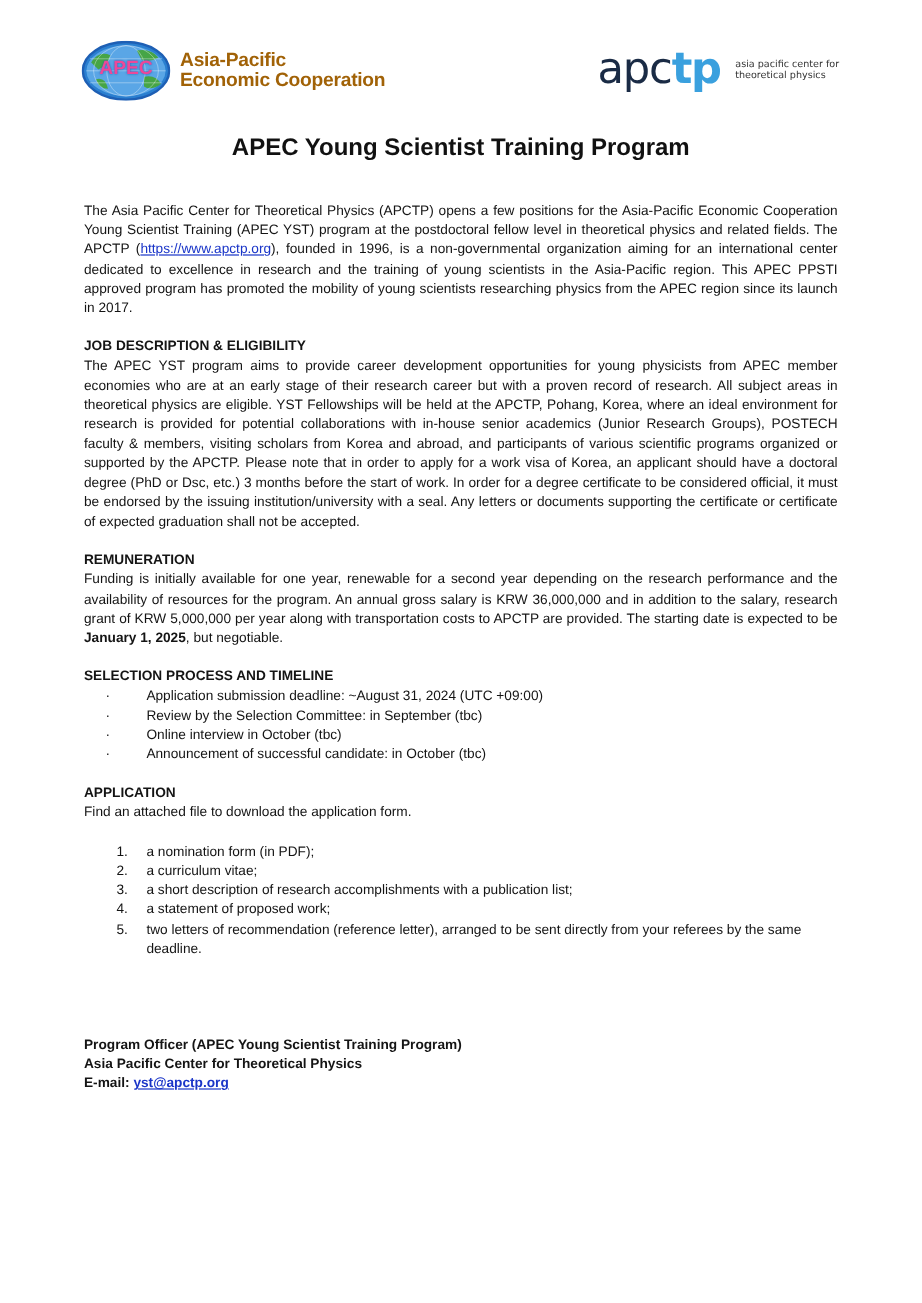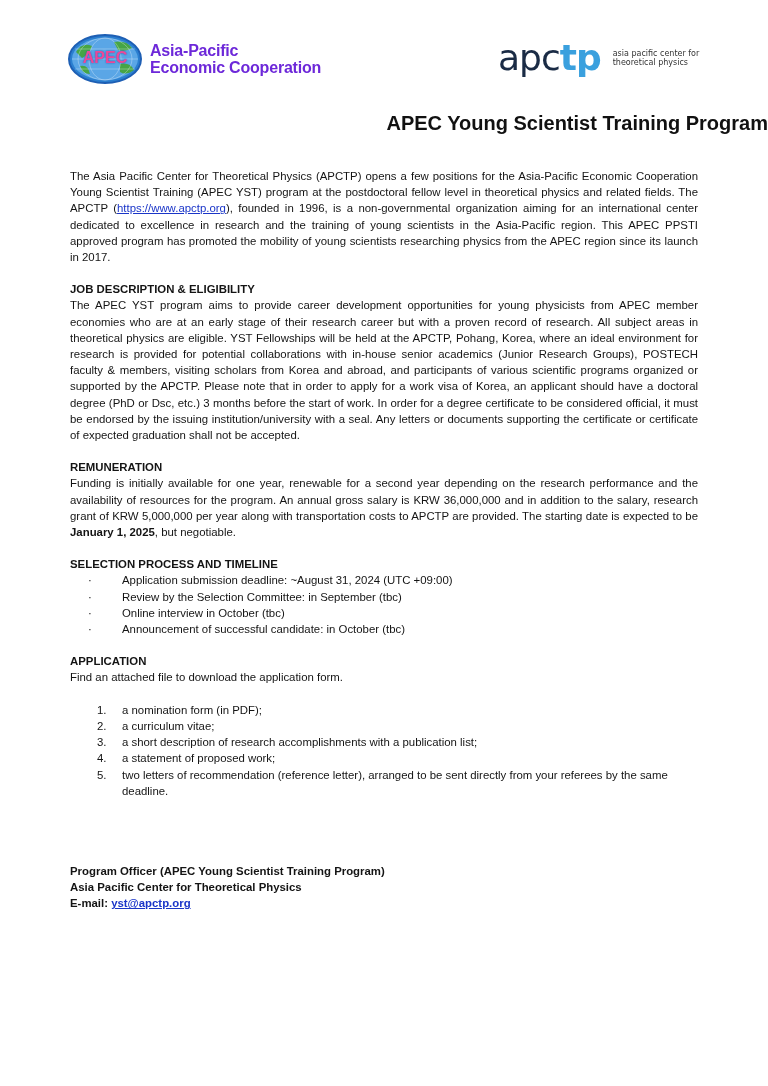--- a/index.html
+++ b/index.html
@@ -5,31 +5,31 @@
   html, body { margin: 0; padding: 0; background: #ffffff; }
   body { width: 768px; height: 1086px; position: relative; overflow: hidden;
          font-family: "Liberation Sans", "DejaVu Sans", sans-serif; color: #111; }
   .page { position: absolute; left: 0; top: 0; width: 768px; height: 1086px; }
 
   
   .apec-logo { position: absolute; left: 68px; top: 34px; display: flex; align-items: center; }
   .apec-globe { width: 74px; height: 50px; position: relative; }
   .apec-globe svg { display: block; }
   .apec-text { margin-left: 8px; font-family: "Liberation Sans", sans-serif; font-weight: bold;
-               color: #6d28d9; line-height: 17px; font-size: 16px; letter-spacing: -0.2px; }
+               color: #a16207; line-height: 17px; font-size: 16px; letter-spacing: -0.2px; }
 
   .apctp-logo { position: absolute; left: 498px; top: 40px; display: flex; align-items: center; }
   .apctp-word { font-family: "DejaVu Sans", sans-serif; font-size: 36px; line-height: 36px;
                 letter-spacing: -1px; color: #1a2b45; }
   .apctp-word .tp { color: #3aa0de; font-weight: bold; }
   .apctp-sub { margin-left: 12px; font-size: 8px; line-height: 9px; color: #333;
                font-family: "DejaVu Sans", sans-serif; }
 
   
-  .title { position: absolute; left: 0; width: 768px; top: 112px; text-align: right;
+  .title { position: absolute; left: 0; width: 768px; top: 112px; text-align: center;
            font-weight: bold; font-size: 20px; color: #111; }
 
   
   .body { position: absolute; left: 70px; width: 628px; top: 168px; font-size: 11.4px;
           line-height: 16.2px; color: #141414; }
   .body p { margin: 0; text-align: justify; }
   .sec-h { font-weight: bold; margin: 0; }
   .gap { height: 16px; }
   a.link { color: #1a35c8; text-decoration: underline; }
 

